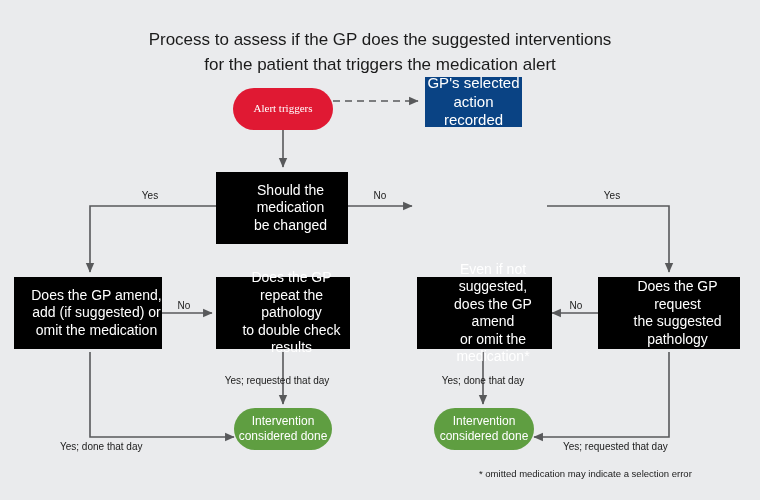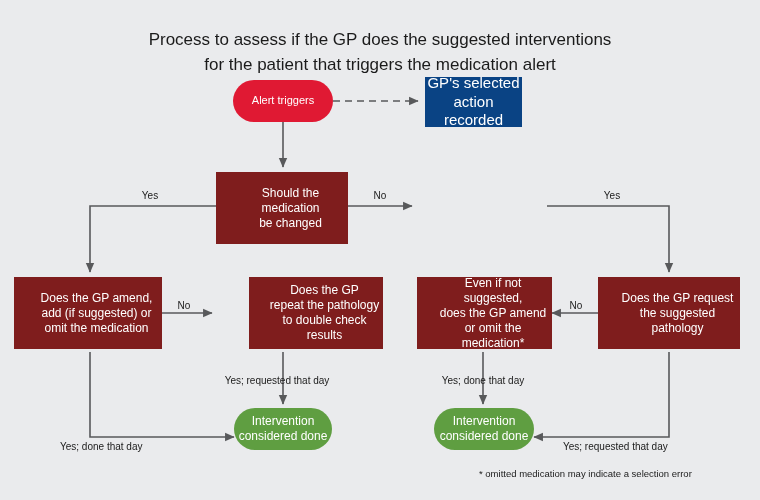--- a/index.html
+++ b/index.html
@@ -29,21 +29,21 @@
     display: flex;
     align-items: center;
     justify-content: center;
     text-align: center;
     color: #ffffff;
     line-height: 1.25;
     box-sizing: border-box;
     white-space: pre-line;
     z-index: 2;
   }
-  .node-blue   { background: #7f1d1d; font-size: 12px; padding-left: 17px; }
+  .node-blue   { background: #000000; font-size: 14px; padding-left: 17px; }
   .node-navy   { background: #0a4384; font-size: 15px; }
   .node-red    { background: #e01933; border-radius: 22px; font-size: 11px; }
   .node-green  { background: #5f9e41; border-radius: 21px; font-size: 12px; }
 
   .label {
     position: absolute;
     color: #1b1b1b;
     font-size: 10px;
     white-space: nowrap;
     z-index: 3;
@@ -103,34 +103,34 @@
       <path d="M283,352 L283,404" marker-end="url(#arrow)"></path>
 
       <path d="M483,352 L483,404" marker-end="url(#arrow)"></path>
 
       <path d="M90,352 L90,437 L234,437" marker-end="url(#arrow)"></path>
 
       <path d="M669,352 L669,437 L534,437" marker-end="url(#arrow)"></path>
     </g>
   </svg>
 
-  <div class="node node-red" style="left:233px; top:80px; width:100px; height:42px;">Alert triggers</div>
+  <div class="node node-red" style="left:233px; top:88px; width:100px; height:42px;font-family:Liberation Serif, serif;">Alert triggers</div>
 
   <div class="node node-navy" style="left:425px; top:77px; width:97px; height:50px;">GP's selected
 action recorded</div>
 
   <div class="node node-blue" style="left:216px; top:172px; width:132px; height:72px;">Should the medication
 be changed</div>
 
 
   <div class="node node-blue" style="left:14px; top:277px; width:148px; height:72px;">Does the GP amend,
 add (if suggested) or
 omit the medication</div>
 
-  <div class="node node-blue" style="left:216px; top:277px; width:134px; height:72px;margin-left:33px;">Does the GP
+  <div class="node node-blue" style="left:216px; top:277px; width:134px; height:72px;">Does the GP
 repeat the pathology
 to double check results</div>
 
   <div class="node node-blue" style="left:598px; top:277px; width:142px; height:72px;">Does the GP request
 the suggested
 pathology</div>
 
   <div class="node node-blue" style="left:417px; top:277px; width:135px; height:72px;">Even if not suggested,
 does the GP  amend
 or omit the medication*</div>

